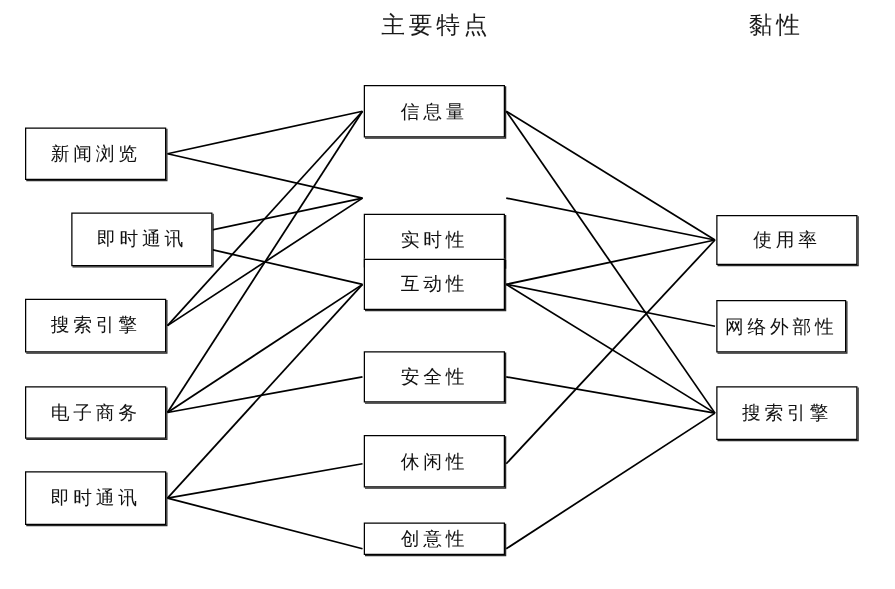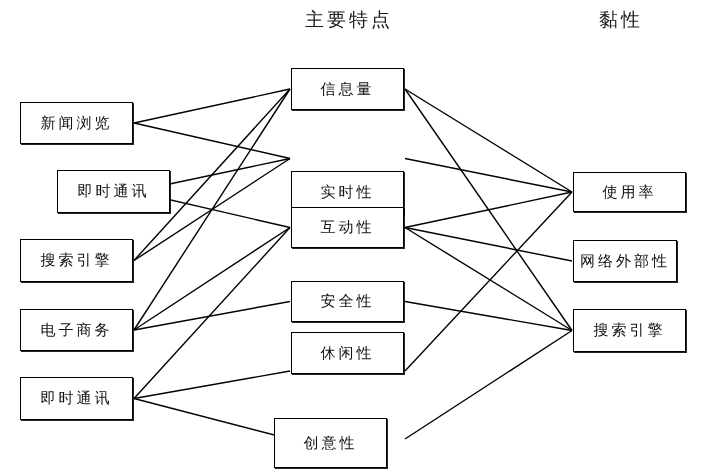--- a/index.html
+++ b/index.html
@@ -97,24 +97,24 @@
       </div>
       <div class="node-box" style="left: 291px; top: 137px; width: 113px; height: 43px; margin-top: 34px;">
         <span>实时性</span>
       </div>
       <div class="node-box" style="left: 291px; top: 207px; width: 113px; height: 41px;">
         <span>互动性</span>
       </div>
       <div class="node-box" style="left: 291px; top: 281px; width: 113px; height: 41px;">
         <span>安全性</span>
       </div>
-      <div class="node-box" style="left: 291px; top: 332px; width: 113px; height: 42px;">
+      <div class="node-box" style="left: 291px; top: 348px; width: 113px; height: 42px;">
         <span>休闲性</span>
       </div>
-      <div class="node-box" style="left: 274px; top: 418px; width: 113px; height: 50px;">
+      <div class="node-box" style="left: 291px; top: 418px; width: 113px; height: 26px;">
         <span>创意性</span>
       </div>
       <div class="node-box" style="left: 573px; top: 172px; width: 113px; height: 40px;">
         <span>使用率</span>
       </div>
       <div class="node-box" style="left: 573px; top: 240px; width: 104px; height: 42px;">
         <span>网络外部性</span>
       </div>
       <div class="node-box" style="left: 573px; top: 309px; width: 113px; height: 43px;">
         <span>搜索引擎</span>

